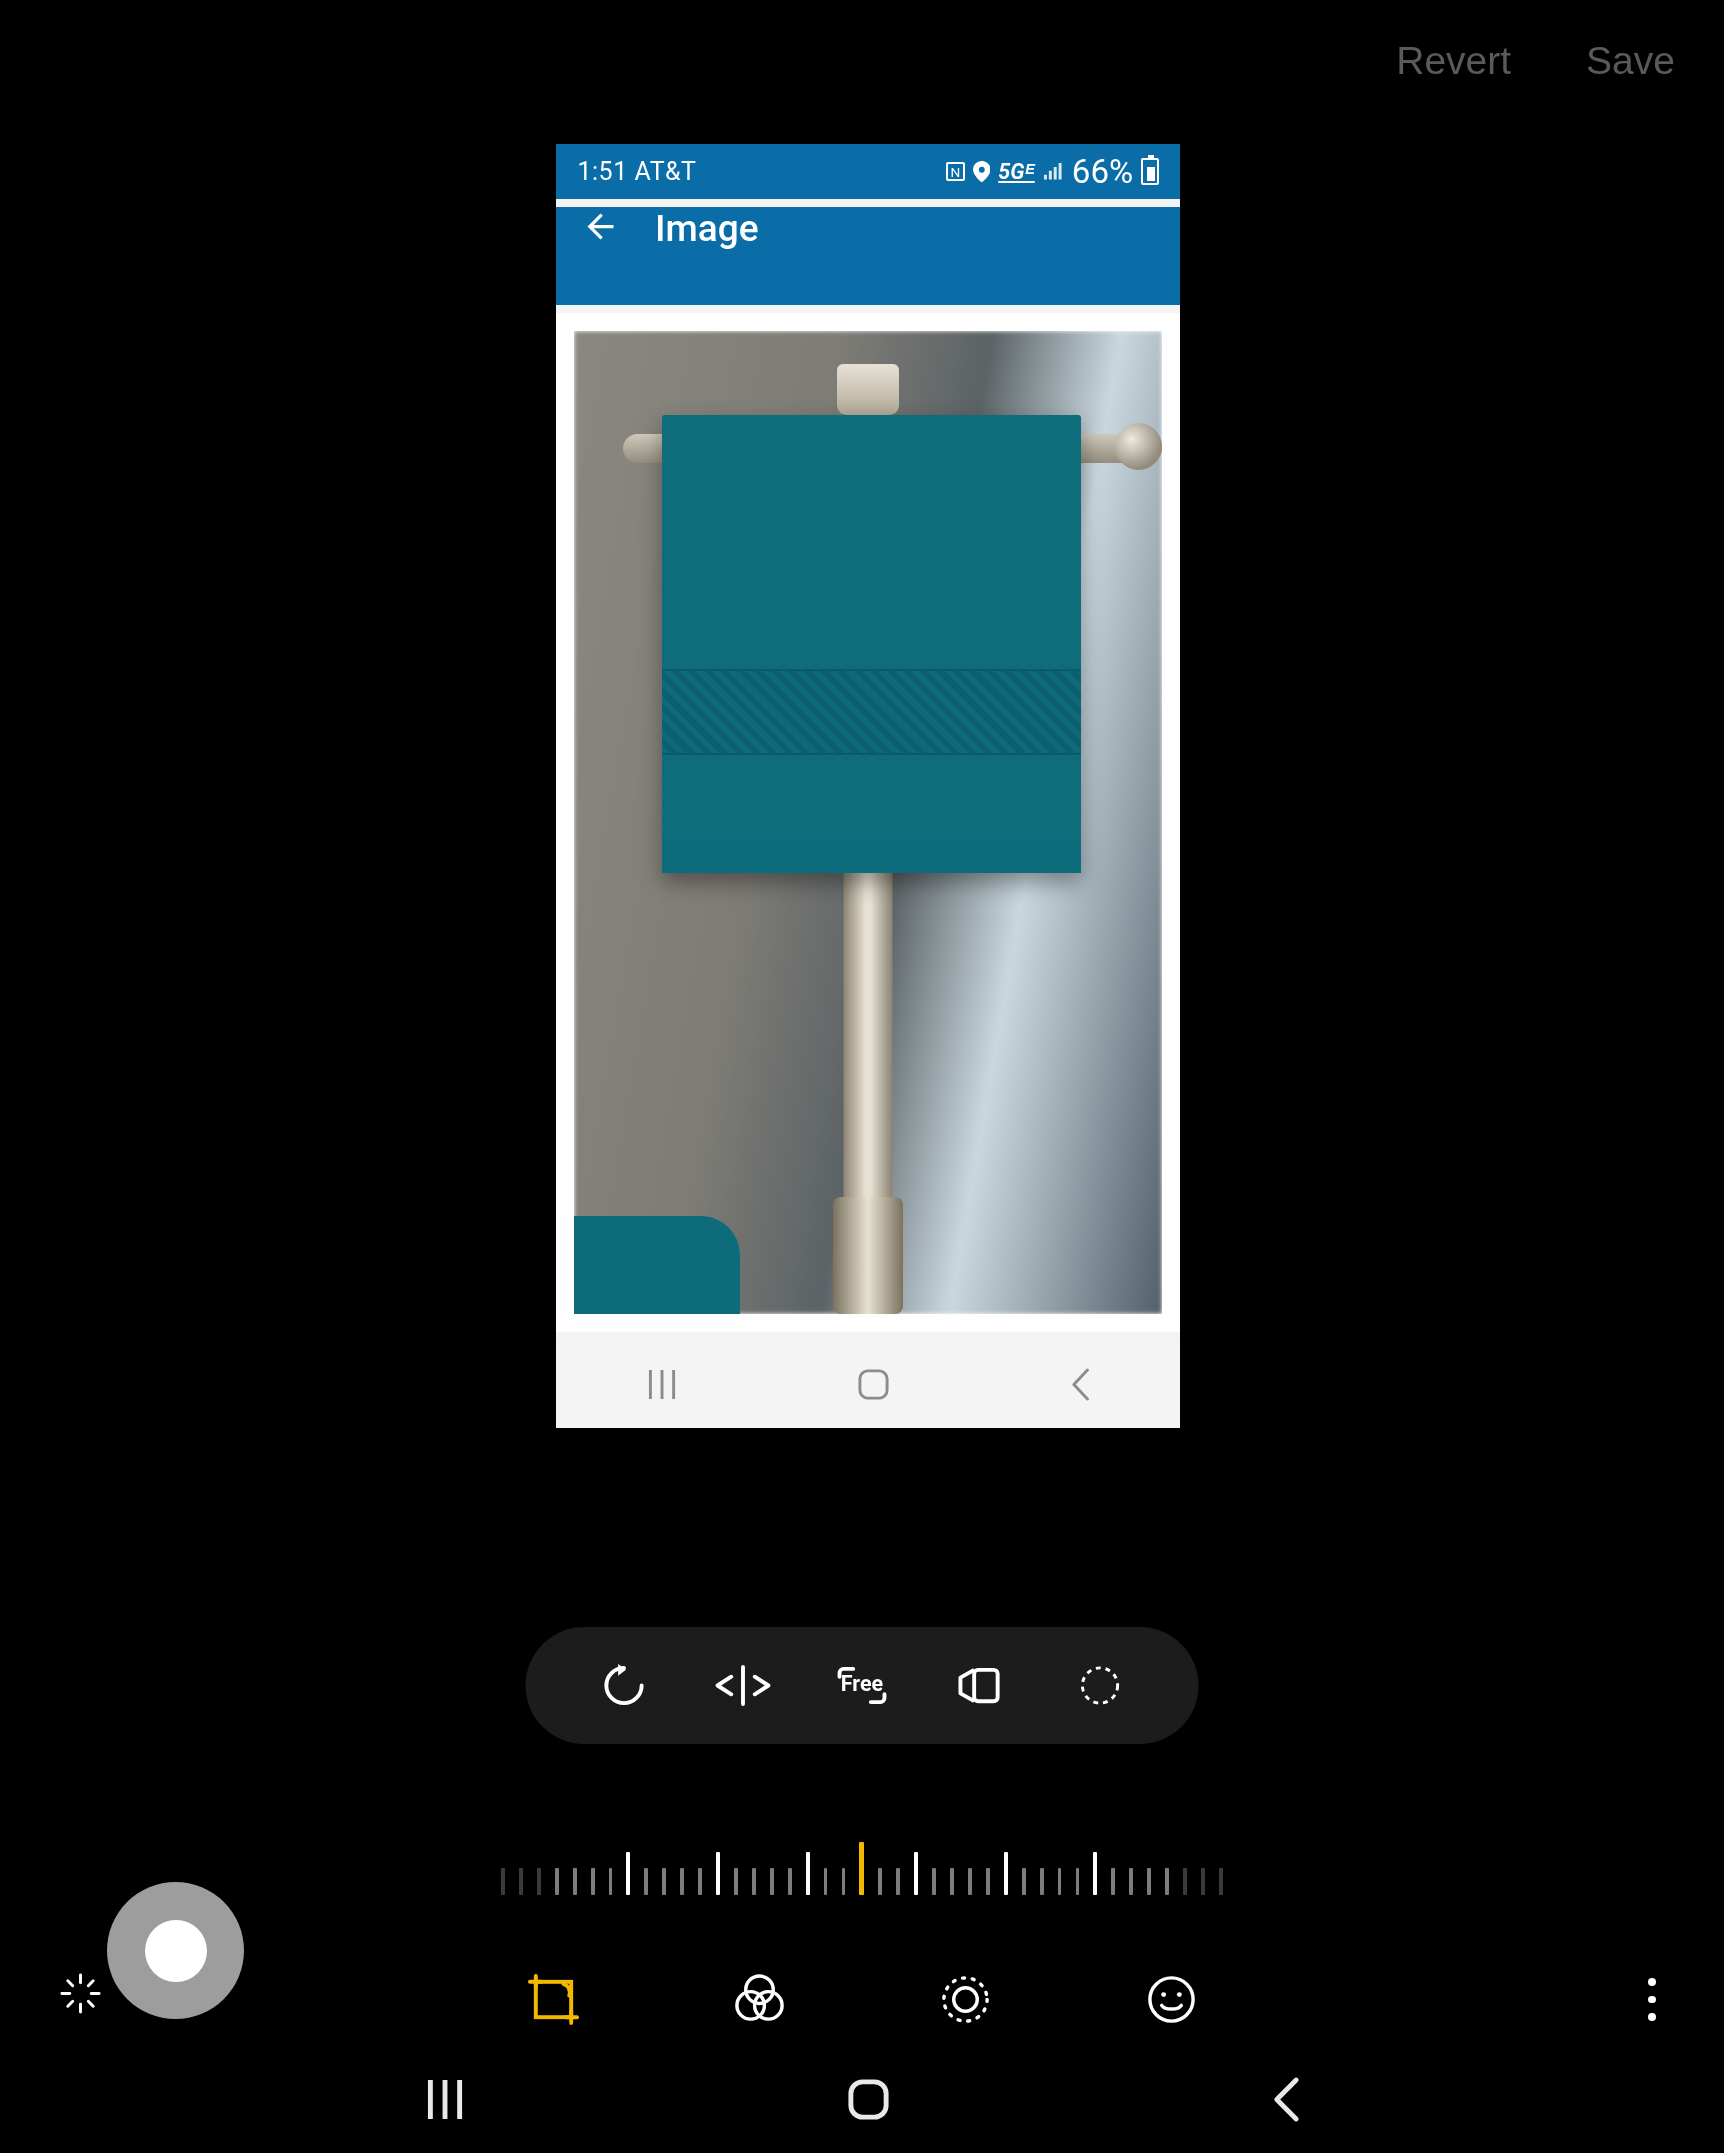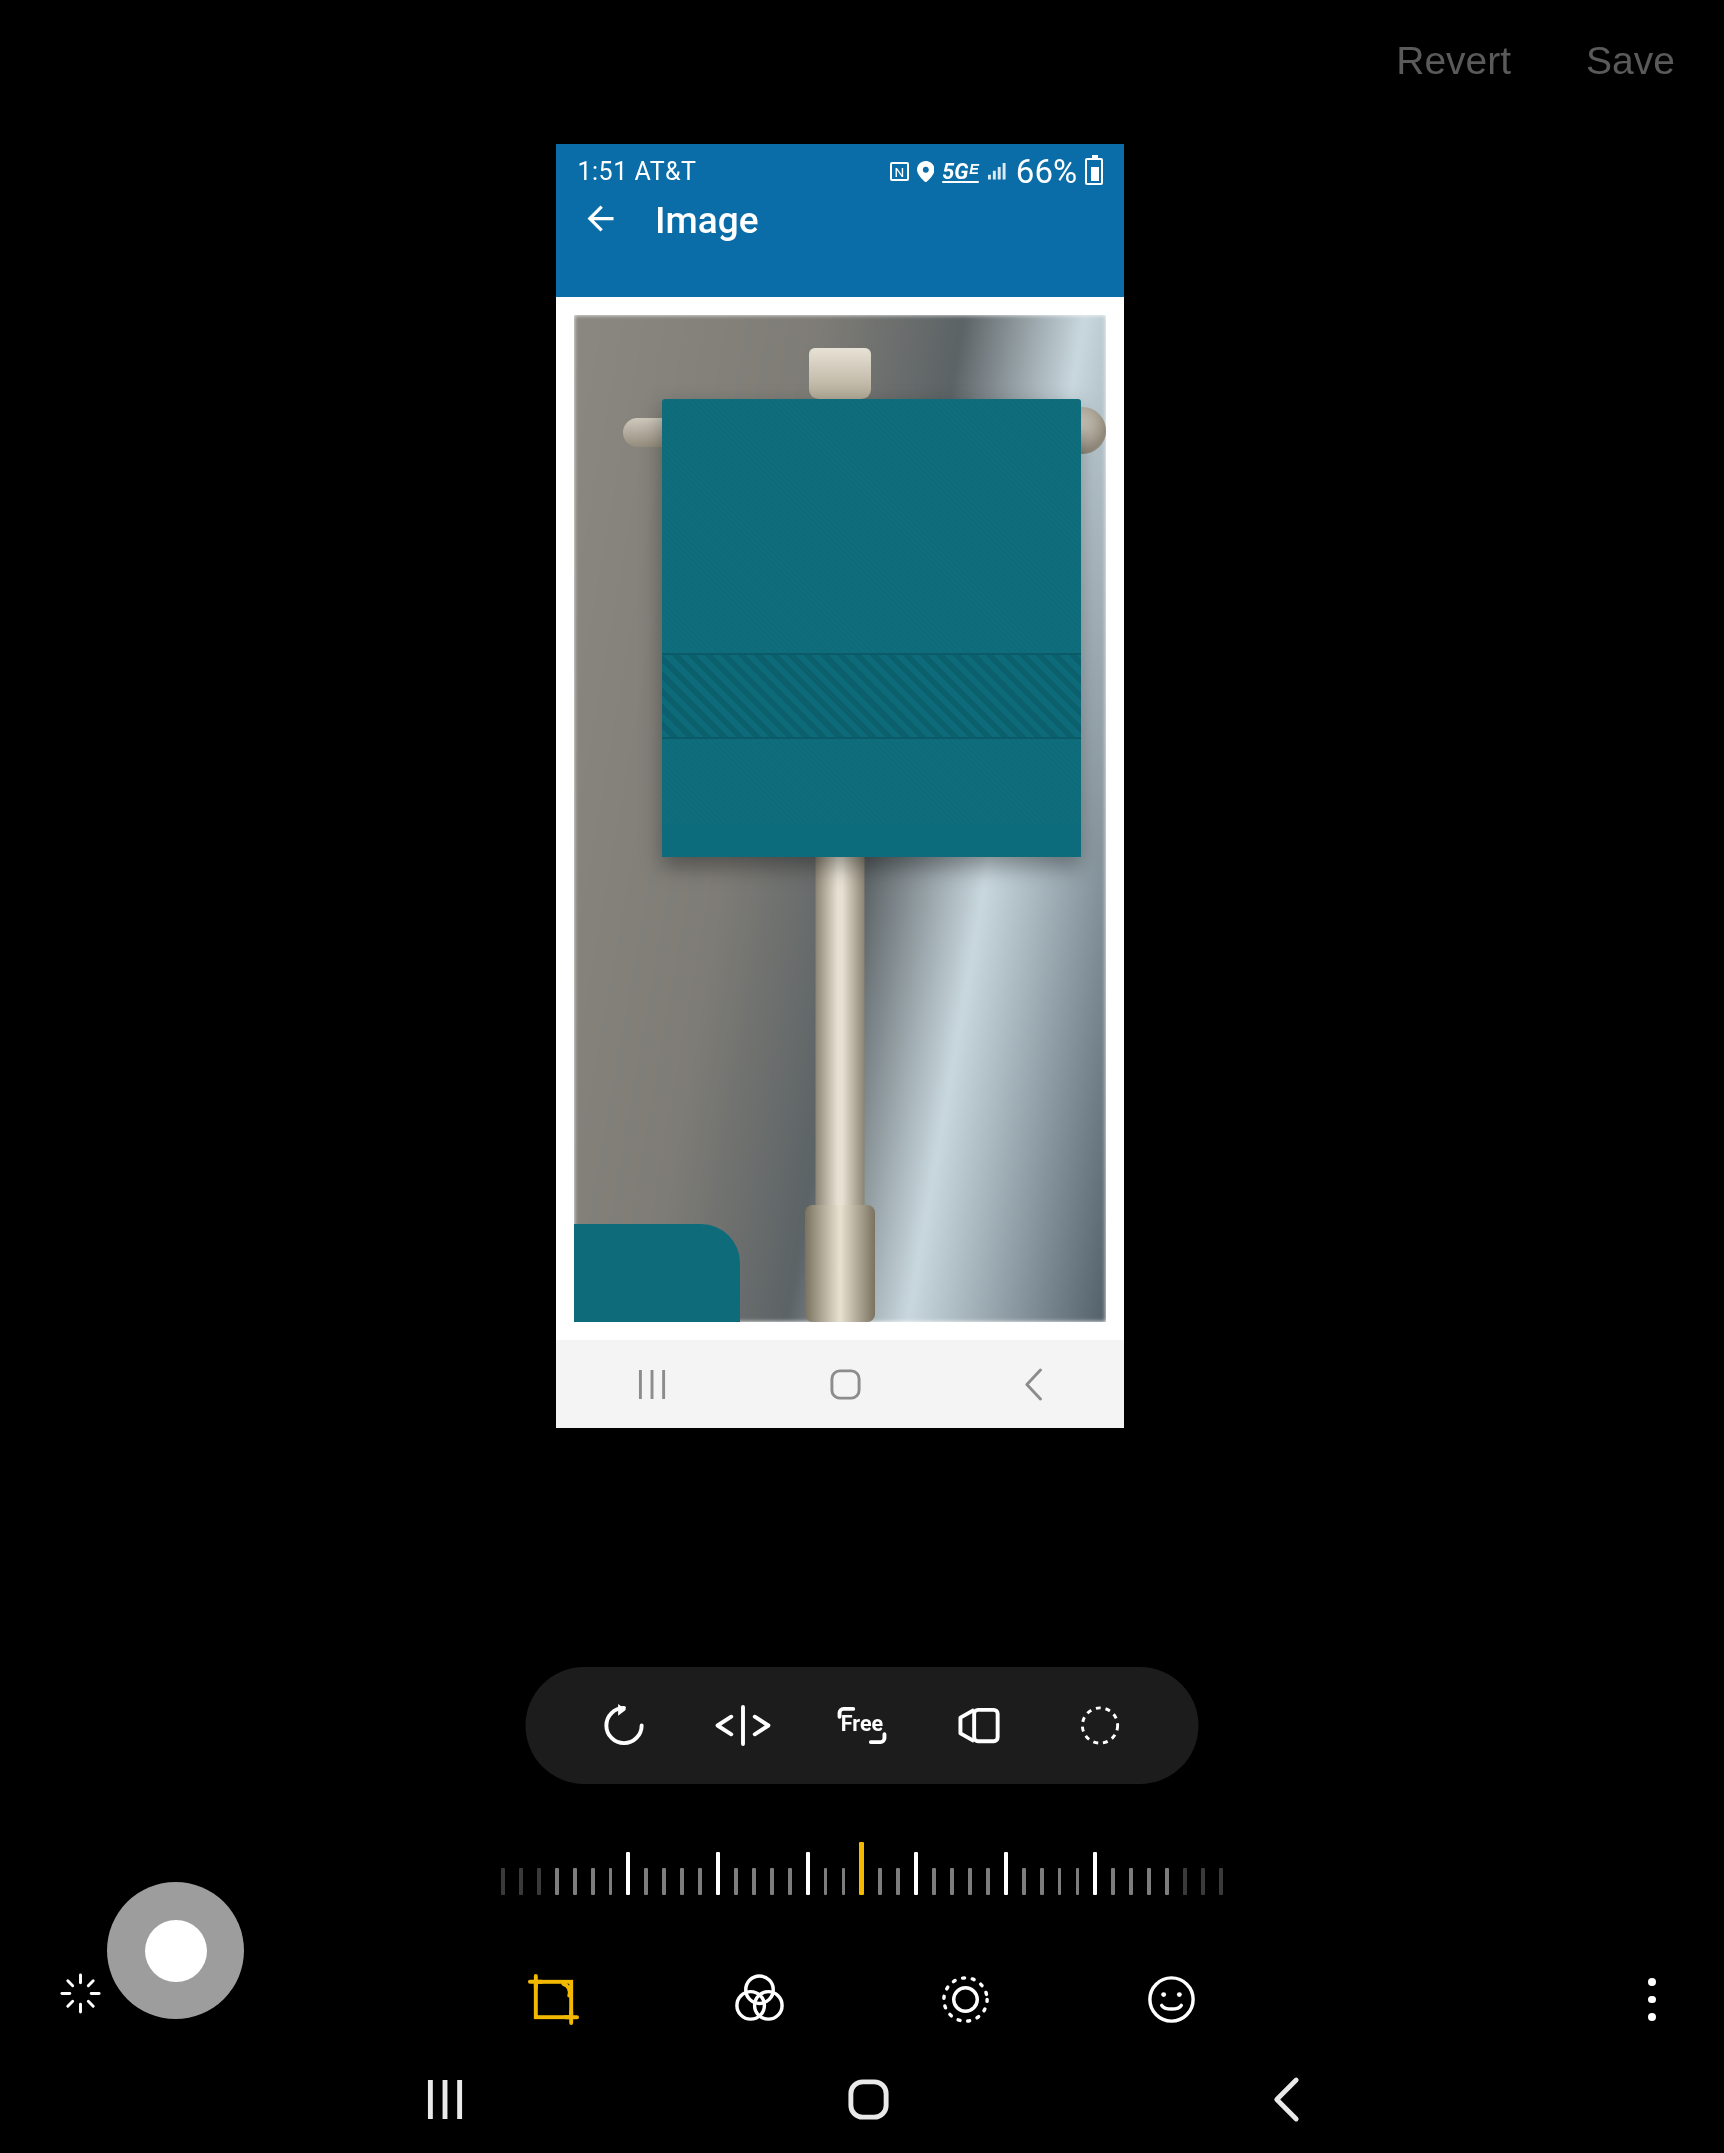--- a/index.html
+++ b/index.html
@@ -28,25 +28,26 @@
     border: none;
     cursor: pointer;
     margin-left: 26px;
   }
 
   
   .phone {
     position: absolute;
     left: 556px;
     top: 144px;
-    width: 568px;
+    width: 624px;
     height: 1284px;
     background: #f3f3f3;
     display: flex;
     flex-direction: column;
+    gap: 8px;
   }
   .status-bar {
     height: 55px;
     background: #0a6da8;
     display: flex;
     align-items: center;
     justify-content: space-between;
     padding: 0 21.5px;
     font-size: 25px;
     color: #fff;
@@ -192,21 +193,20 @@
     transform: translateX(-50%);
     top: 1627px;
     width: 673px;
     height: 117px;
     background: #1c1c1c;
     border-radius: 59px;
     display: flex;
     align-items: center;
     justify-content: space-around;
     padding: 13px 39px;
-    margin-top: 40px;
   }
   .pill .tool { width:59px; height:59px; display:flex; align-items:center; justify-content:center; cursor:pointer; }
   .free-label { font-size: 22px; font-weight:700; color:#fff; }
 
   
   .ruler {
     position:absolute;
     left: 50%;
     transform: translateX(-50%);
     top: 1833px;

